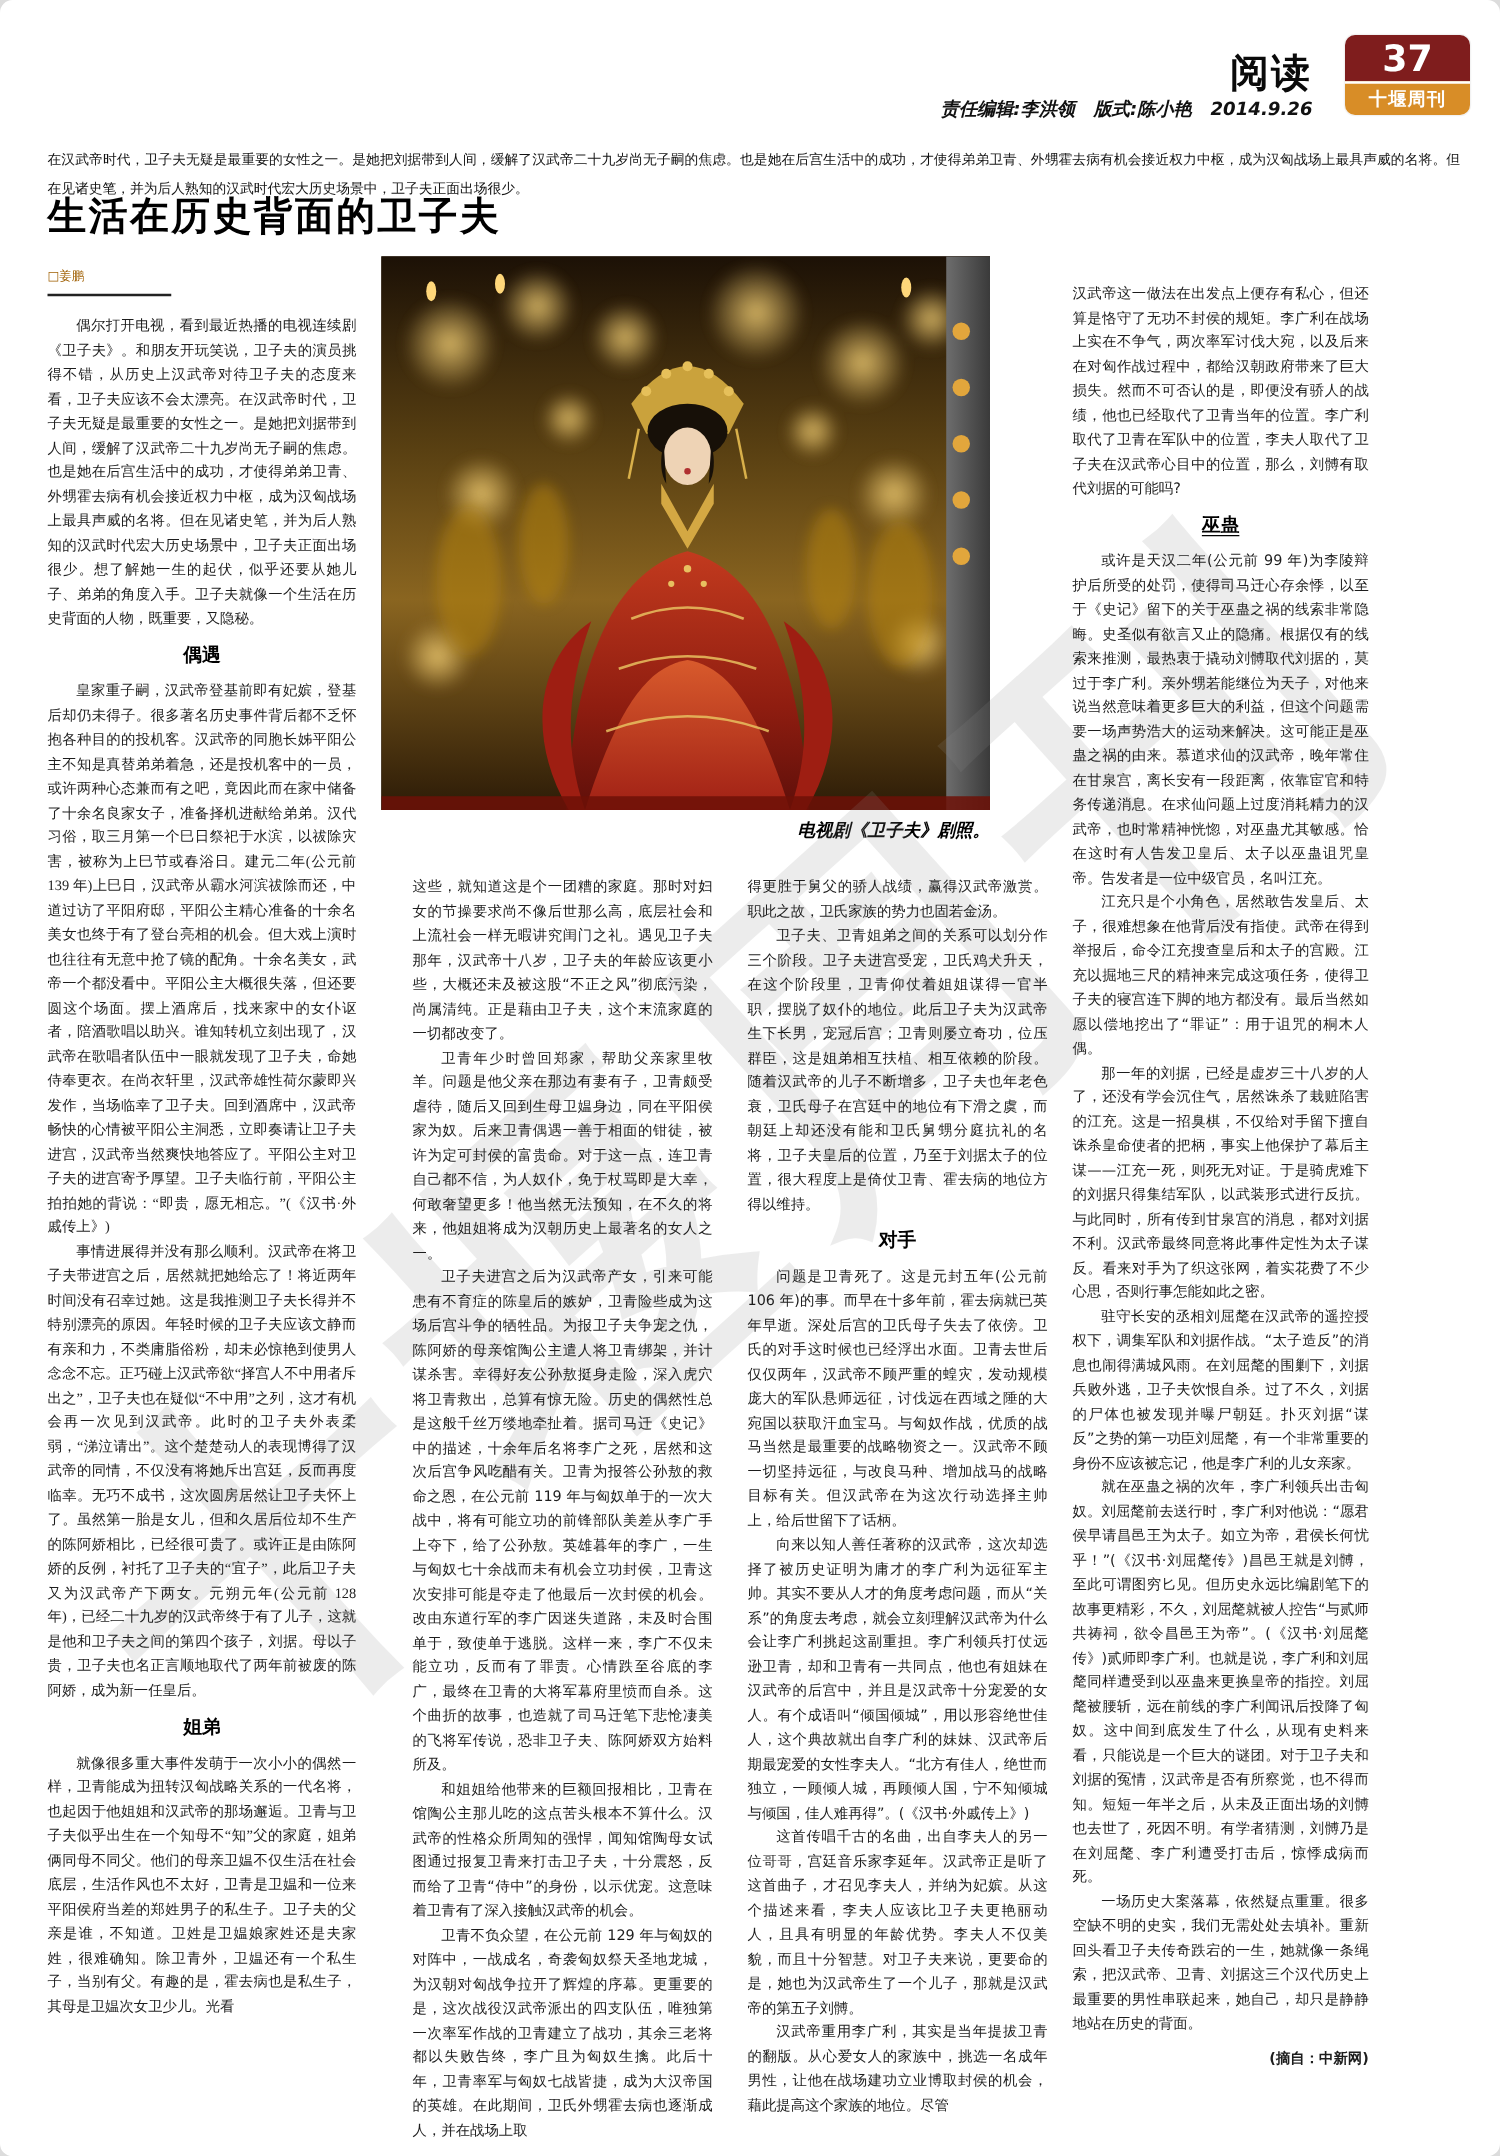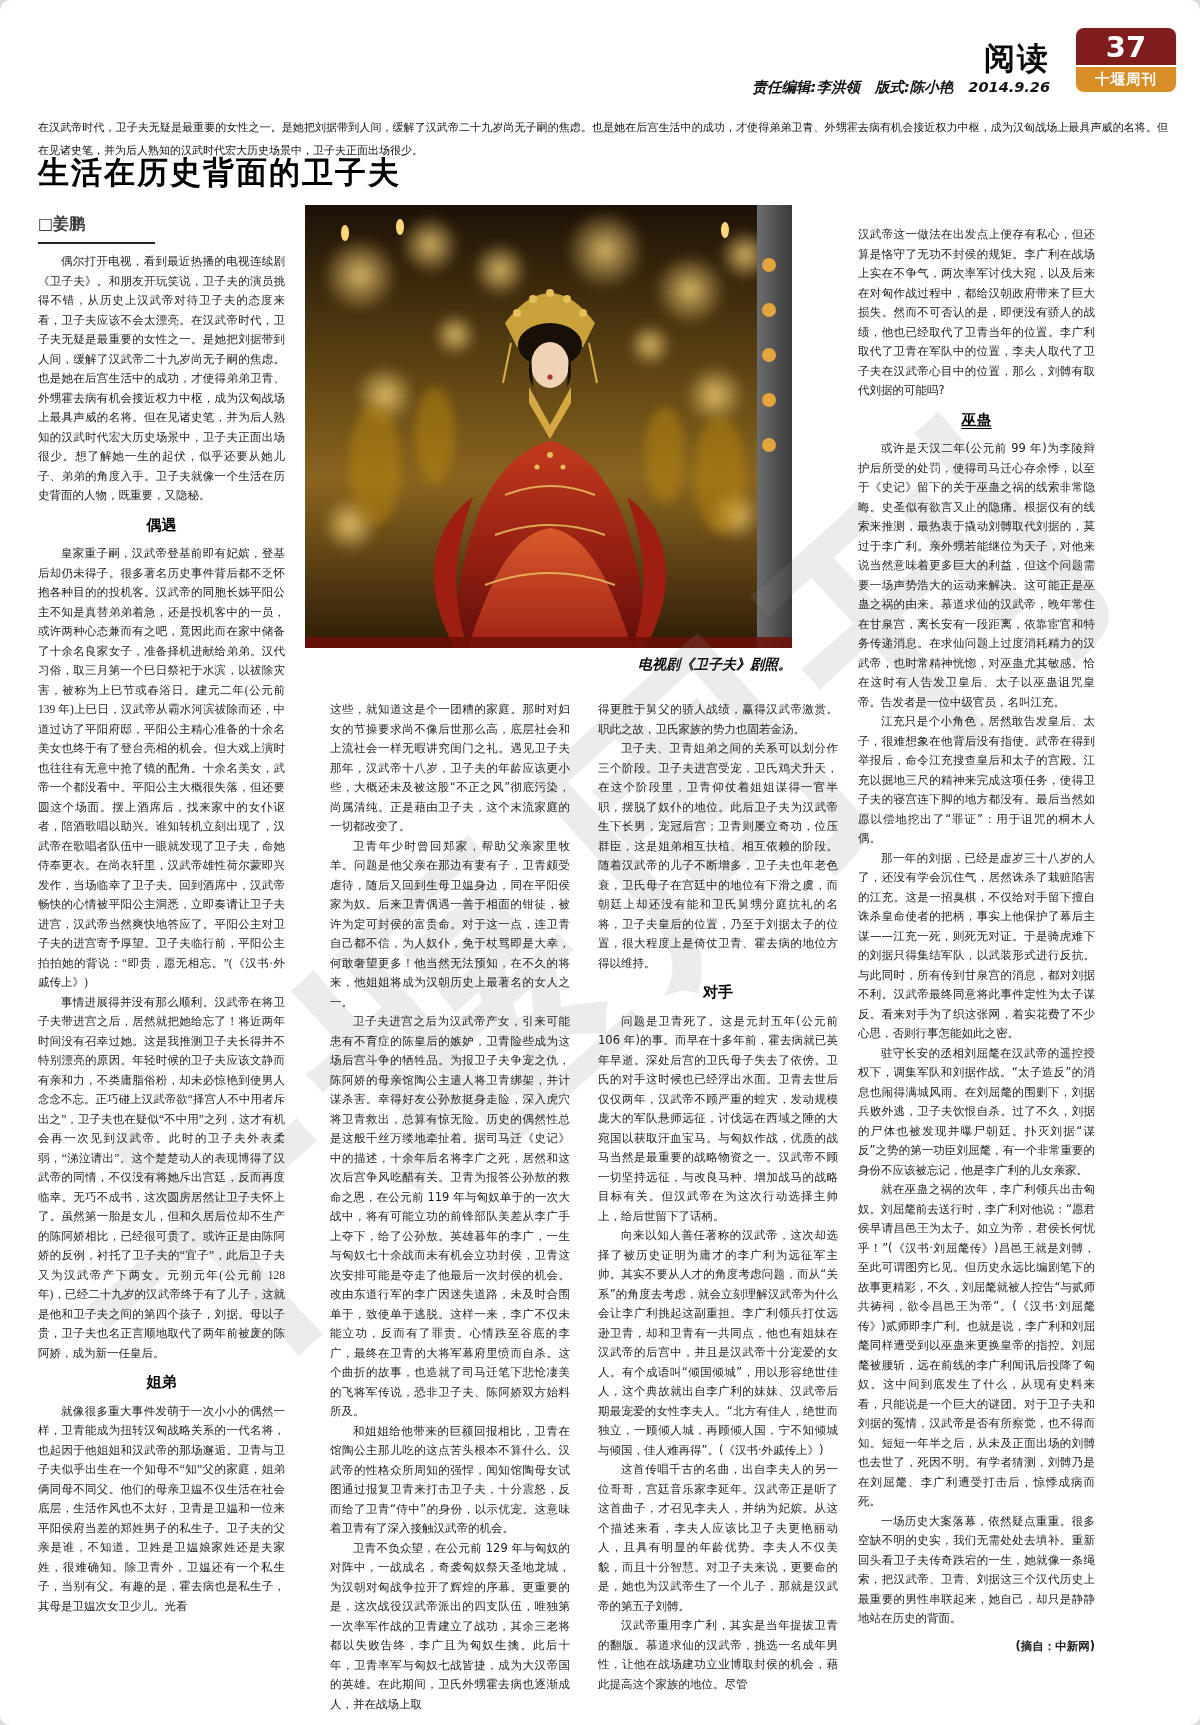--- a/index.html
+++ b/index.html
@@ -18,22 +18,22 @@
                    display:flex;align-items:center;justify-content:center;}
   .page-badge .mast{height:25px;background:#d88d27;border-top:2px solid #fff;color:#fff;
                     font-size:14.5px;font-weight:bold;letter-spacing:1px;
                     display:flex;align-items:center;justify-content:center;}
 
   
   .lede{position:absolute;left:38px;top:116px;width:1130px;font-size:11px;line-height:23px;
         text-align:justify;color:#131313;}
   .headline{position:absolute;left:38px;top:152px;font-size:31px;font-weight:900;
             font-family:"DejaVu Serif","Liberation Serif",serif;letter-spacing:2px;color:#000;}
-  .author{position:absolute;left:38px;top:214px;font-size:16px;font-weight:bold;
-          border-bottom:2px solid #222;padding:0 70px 7px 0;color:#404040;}
+  .author{position:absolute;left:38px;top:214px;font-size:10px;font-weight:normal;
+          border-bottom:2px solid #222;padding:0 70px 7px 0;color:#a16207;}
 
   
   .article-col{position:absolute;width:240px;text-align:justify;font-size:11.5px;
                line-height:19.5px;color:#1d1d1d;}
   .col-1{left:38px;top:252px;width:247px;font-family:Liberation Serif, serif;}
   .col-2{left:330px;top:700px;}
   .col-3{left:598px;top:700px;}
   .col-4{left:858px;top:225px;width:237px;}
   .para{margin:0;text-indent:2em;}
   .para.cont{text-indent:0;}
@@ -194,21 +194,21 @@
         <p class="para">和姐姐给他带来的巨额回报相比，卫青在馆陶公主那儿吃的这点苦头根本不算什么。汉武帝的性格众所周知的强悍，闻知馆陶母女试图通过报复卫青来打击卫子夫，十分震怒，反而给了卫青“侍中”的身份，以示优宠。这意味着卫青有了深入接触汉武帝的机会。</p>
         <p class="para">卫青不负众望，在公元前 129 年与匈奴的对阵中，一战成名，奇袭匈奴祭天圣地龙城，为汉朝对匈战争拉开了辉煌的序幕。更重要的是，这次战役汉武帝派出的四支队伍，唯独第一次率军作战的卫青建立了战功，其余三老将都以失败告终，李广且为匈奴生擒。此后十年，卫青率军与匈奴七战皆捷，成为大汉帝国的英雄。在此期间，卫氏外甥霍去病也逐渐成人，并在战场上取</p>
       </div>
     <div class="article-col col-3">
         <p class="para cont">得更胜于舅父的骄人战绩，赢得汉武帝激赏。职此之故，卫氏家族的势力也固若金汤。</p>
         <p class="para">卫子夫、卫青姐弟之间的关系可以划分作三个阶段。卫子夫进宫受宠，卫氏鸡犬升天，在这个阶段里，卫青仰仗着姐姐谋得一官半职，摆脱了奴仆的地位。此后卫子夫为汉武帝生下长男，宠冠后宫；卫青则屡立奇功，位压群臣，这是姐弟相互扶植、相互依赖的阶段。随着汉武帝的儿子不断增多，卫子夫也年老色衰，卫氏母子在宫廷中的地位有下滑之虞，而朝廷上却还没有能和卫氏舅甥分庭抗礼的名将，卫子夫皇后的位置，乃至于刘据太子的位置，很大程度上是倚仗卫青、霍去病的地位方得以维持。</p>
         <h3 class="subhead">对手</h3>
         <p class="para">问题是卫青死了。这是元封五年(公元前 106 年)的事。而早在十多年前，霍去病就已英年早逝。深处后宫的卫氏母子失去了依傍。卫氏的对手这时候也已经浮出水面。卫青去世后仅仅两年，汉武帝不顾严重的蝗灾，发动规模庞大的军队悬师远征，讨伐远在西域之陲的大宛国以获取汗血宝马。与匈奴作战，优质的战马当然是最重要的战略物资之一。汉武帝不顾一切坚持远征，与改良马种、增加战马的战略目标有关。但汉武帝在为这次行动选择主帅上，给后世留下了话柄。</p>
         <p class="para">向来以知人善任著称的汉武帝，这次却选择了被历史证明为庸才的李广利为远征军主帅。其实不要从人才的角度考虑问题，而从“关系”的角度去考虑，就会立刻理解汉武帝为什么会让李广利挑起这副重担。李广利领兵打仗远逊卫青，却和卫青有一共同点，他也有姐妹在汉武帝的后宫中，并且是汉武帝十分宠爱的女人。有个成语叫“倾国倾城”，用以形容绝世佳人，这个典故就出自李广利的妹妹、汉武帝后期最宠爱的女性李夫人。“北方有佳人，绝世而独立，一顾倾人城，再顾倾人国，宁不知倾城与倾国，佳人难再得”。(《汉书·外戚传上》)</p>
         <p class="para">这首传唱千古的名曲，出自李夫人的另一位哥哥，宫廷音乐家李延年。汉武帝正是听了这首曲子，才召见李夫人，并纳为妃嫔。从这个描述来看，李夫人应该比卫子夫更艳丽动人，且具有明显的年龄优势。李夫人不仅美貌，而且十分智慧。对卫子夫来说，更要命的是，她也为汉武帝生了一个儿子，那就是汉武帝的第五子刘髆。</p>
-        <p class="para">汉武帝重用李广利，其实是当年提拔卫青的翻版。慕道求仙的汉武帝，挑选一名成年男性，让他在战场建功立业博取封侯的机会，藉此提高这个家族的地位。尽管</p>
+        <p class="para">汉武帝重用李广利，其实是当年提拔卫青的翻版。从心爱女人的家族中，挑选一名成年男性，让他在战场建功立业博取封侯的机会，藉此提高这个家族的地位。尽管</p>
       </div>
     <div class="article-col col-4">
         <p class="para cont">汉武帝这一做法在出发点上便存有私心，但还算是恪守了无功不封侯的规矩。李广利在战场上实在不争气，两次率军讨伐大宛，以及后来在对匈作战过程中，都给汉朝政府带来了巨大损失。然而不可否认的是，即便没有骄人的战绩，他也已经取代了卫青当年的位置。李广利取代了卫青在军队中的位置，李夫人取代了卫子夫在汉武帝心目中的位置，那么，刘髆有取代刘据的可能吗?</p>
         <h3 class="subhead u">巫蛊</h3>
         <p class="para">或许是天汉二年(公元前 99 年)为李陵辩护后所受的处罚，使得司马迁心存余悸，以至于《史记》留下的关于巫蛊之祸的线索非常隐晦。史圣似有欲言又止的隐痛。根据仅有的线索来推测，最热衷于撬动刘髆取代刘据的，莫过于李广利。亲外甥若能继位为天子，对他来说当然意味着更多巨大的利益，但这个问题需要一场声势浩大的运动来解决。这可能正是巫蛊之祸的由来。慕道求仙的汉武帝，晚年常住在甘泉宫，离长安有一段距离，依靠宦官和特务传递消息。在求仙问题上过度消耗精力的汉武帝，也时常精神恍惚，对巫蛊尤其敏感。恰在这时有人告发卫皇后、太子以巫蛊诅咒皇帝。告发者是一位中级官员，名叫江充。</p>
         <p class="para">江充只是个小角色，居然敢告发皇后、太子，很难想象在他背后没有指使。武帝在得到举报后，命令江充搜查皇后和太子的宫殿。江充以掘地三尺的精神来完成这项任务，使得卫子夫的寝宫连下脚的地方都没有。最后当然如愿以偿地挖出了“罪证”：用于诅咒的桐木人偶。</p>
         <p class="para">那一年的刘据，已经是虚岁三十八岁的人了，还没有学会沉住气，居然诛杀了栽赃陷害的江充。这是一招臭棋，不仅给对手留下擅自诛杀皇命使者的把柄，事实上他保护了幕后主谋——江充一死，则死无对证。于是骑虎难下的刘据只得集结军队，以武装形式进行反抗。与此同时，所有传到甘泉宫的消息，都对刘据不利。汉武帝最终同意将此事件定性为太子谋反。看来对手为了织这张网，着实花费了不少心思，否则行事怎能如此之密。</p>
         <p class="para">驻守长安的丞相刘屈氂在汉武帝的遥控授权下，调集军队和刘据作战。“太子造反”的消息也闹得满城风雨。在刘屈氂的围剿下，刘据兵败外逃，卫子夫饮恨自杀。过了不久，刘据的尸体也被发现并曝尸朝廷。扑灭刘据“谋反”之势的第一功臣刘屈氂，有一个非常重要的身份不应该被忘记，他是李广利的儿女亲家。</p>
         <p class="para">就在巫蛊之祸的次年，李广利领兵出击匈奴。刘屈氂前去送行时，李广利对他说：“愿君侯早请昌邑王为太子。如立为帝，君侯长何忧乎！”(《汉书·刘屈氂传》)昌邑王就是刘髆，至此可谓图穷匕见。但历史永远比编剧笔下的故事更精彩，不久，刘屈氂就被人控告“与贰师共祷祠，欲令昌邑王为帝”。(《汉书·刘屈氂传》)贰师即李广利。也就是说，李广利和刘屈氂同样遭受到以巫蛊来更换皇帝的指控。刘屈氂被腰斩，远在前线的李广利闻讯后投降了匈奴。这中间到底发生了什么，从现有史料来看，只能说是一个巨大的谜团。对于卫子夫和刘据的冤情，汉武帝是否有所察觉，也不得而知。短短一年半之后，从未及正面出场的刘髆也去世了，死因不明。有学者猜测，刘髆乃是在刘屈氂、李广利遭受打击后，惊悸成病而死。</p>
         <p class="para">一场历史大案落幕，依然疑点重重。很多空缺不明的史实，我们无需处处去填补。重新回头看卫子夫传奇跌宕的一生，她就像一条绳索，把汉武帝、卫青、刘据这三个汉代历史上最重要的男性串联起来，她自己，却只是静静地站在历史的背面。</p>

